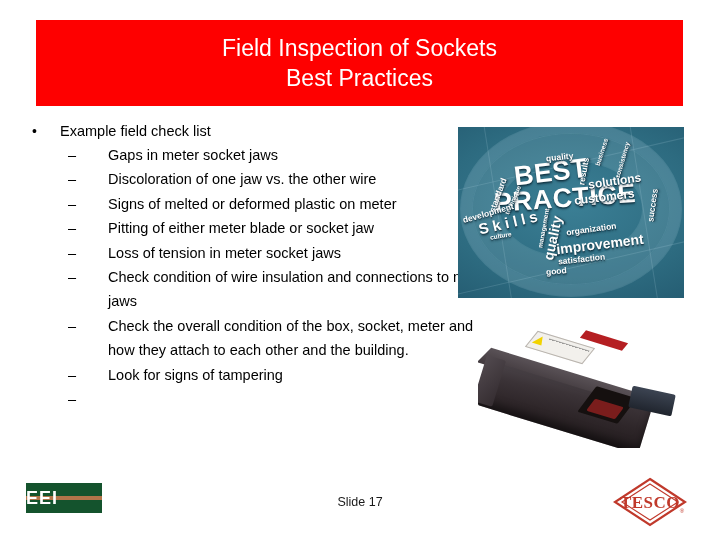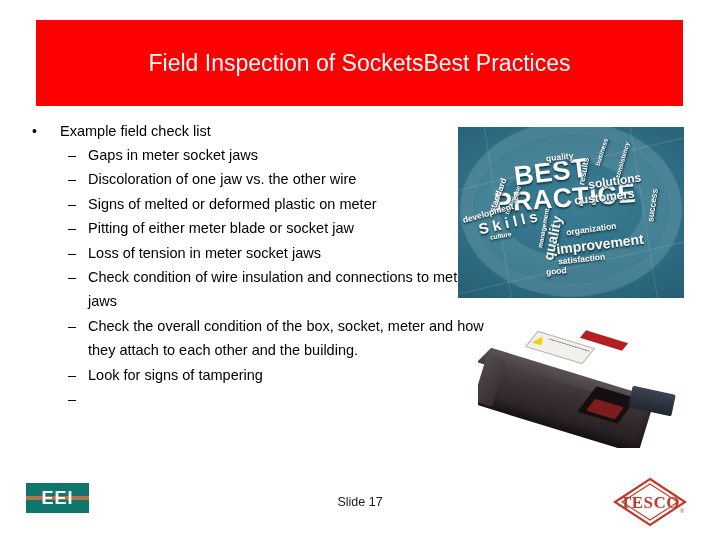--- a/index.html
+++ b/index.html
@@ -18,21 +18,21 @@
 
   
   #title-banner {
     position: absolute;
     left: 36px;
     top: 20px;
     width: 647px;
     height: 86px;
     background: #FE0000;
     display: flex;
-    flex-direction: row;
+    flex-direction: column;
     align-items: center;
     justify-content: center;
     box-sizing: border-box;
   }
   #title-banner .title-line {
     color: #FFFFFF;
     font-size: 23px;
     line-height: 30px;
     letter-spacing: 0px;
     text-align: center;
@@ -66,21 +66,21 @@
     font-size: 14.5px;
     line-height: 24.4px;
   }
   .lvl2 > .marker {
     position: absolute;
     left: 42px;
     top: 0;
     font-size: 14.5px;
     line-height: 24.4px;
   }
-  .lvl2 > .txt { display: block; }
+  .lvl2 > .txt { display: block; margin-left: 20px; }
 
   
   #best-practice-image {
     position: absolute;
     left: 458px;
     top: 127px;
     width: 226px;
     height: 171px;
     overflow: hidden;
     background:
@@ -235,26 +235,25 @@
   
   #footer-eei-logo {
     position: absolute;
     left: 26px;
     top: 483px;
     display: flex;
     align-items: center;
   }
   #footer-eei-logo .mark {
     position: relative;
-    width: 63px;
+    width: 76px;
     height: 30px;
-    background: #0f766e;
+    background: #14532d;
     display: flex;
     align-items: center;
-    justify-content: center;
     overflow: hidden;
   }
   #footer-eei-logo .mark .stripe {
     position: absolute;
     left: 0;
     top: 13px;
     width: 100%;
     height: 4px;
     background: #b2754a;
   }

